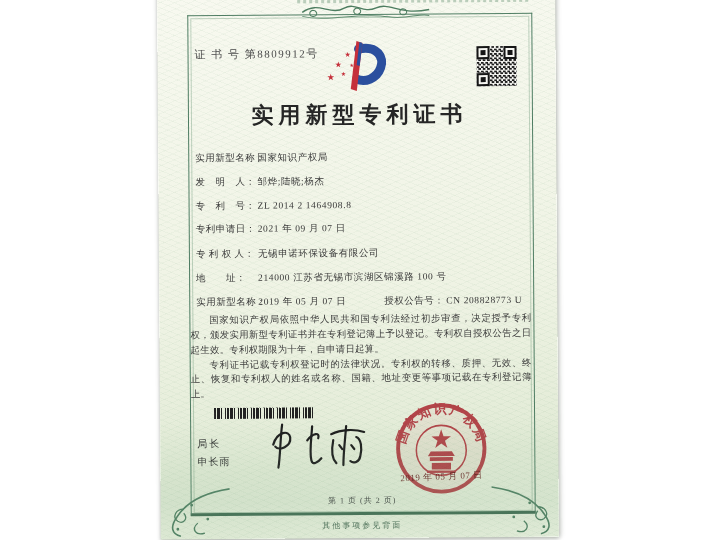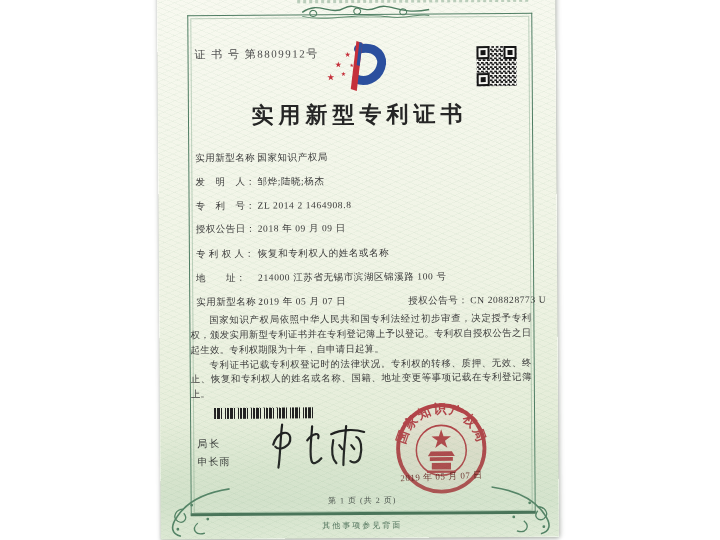--- a/index.html
+++ b/index.html
@@ -64,21 +64,21 @@
     font-size:22px;font-weight:bold;color:#262626;letter-spacing:5px;
   }
 
   
   .row{position:absolute;left:37px;width:336px;white-space:nowrap;
        font-size:9.5px;color:#3a3a3a;}
   .row .lbl{display:inline-block;width:62px;letter-spacing:.5px;}
   .row .val{letter-spacing:.6px;}
   .r0{top:161px}.r1{top:185px}.r2{top:209px}.r3{top:232px}
   .r4{top:257px}.r5{top:281px}.r6{top:305px}
-  .half2{position:absolute;left:212px;top:0;}
+  .half2{position:absolute;left:188px;top:0;}
 
   
   .body-text{
     position:absolute;left:31px;top:322px;width:341px;
     font-size:9.4px;line-height:1.58;color:#3b3b3b;text-align:justify;
   }
   .body-text p{margin:0;text-indent:2em;letter-spacing:.3px;}
 
   
   .barcode{
@@ -170,24 +170,24 @@
     <div class="row r0">
       <span class="lbl">实用新型名称：</span><span class="val">国家知识产权局</span>
     </div>
     <div class="row r1">
       <span class="lbl">发　明　人：</span><span class="val">邹烨;陆晓;杨杰</span>
     </div>
     <div class="row r2">
       <span class="lbl">专　利　号：</span><span class="val">ZL 2014 2 1464908.8</span>
     </div>
     <div class="row r3">
-      <span class="lbl">授权公告日：</span><span class="val">2018 年 09 月 09 日</span>
+      <span class="lbl">专利申请日：</span><span class="val">2021 年 09 月 07 日</span>
     </div>
     <div class="row r4">
-      <span class="lbl">专 利 权 人：</span><span class="val">恢复和专利权人的姓名或名称</span>
+      <span class="lbl">专 利 权 人：</span><span class="val">无锡申诺环保设备有限公司</span>
     </div>
     <div class="row r5">
       <span class="lbl">地　　址：</span><span class="val">214000 江苏省无锡市滨湖区锦溪路 100 号</span>
     </div>
     <div class="row r6">
       <span class="lbl">实用新型名称：</span><span class="val">2019 年 05 月 07 日</span>
       <span class="half2">
         <span class="lbl">授权公告号：</span><span class="val">CN 208828773 U</span>
       </span>
     </div>

